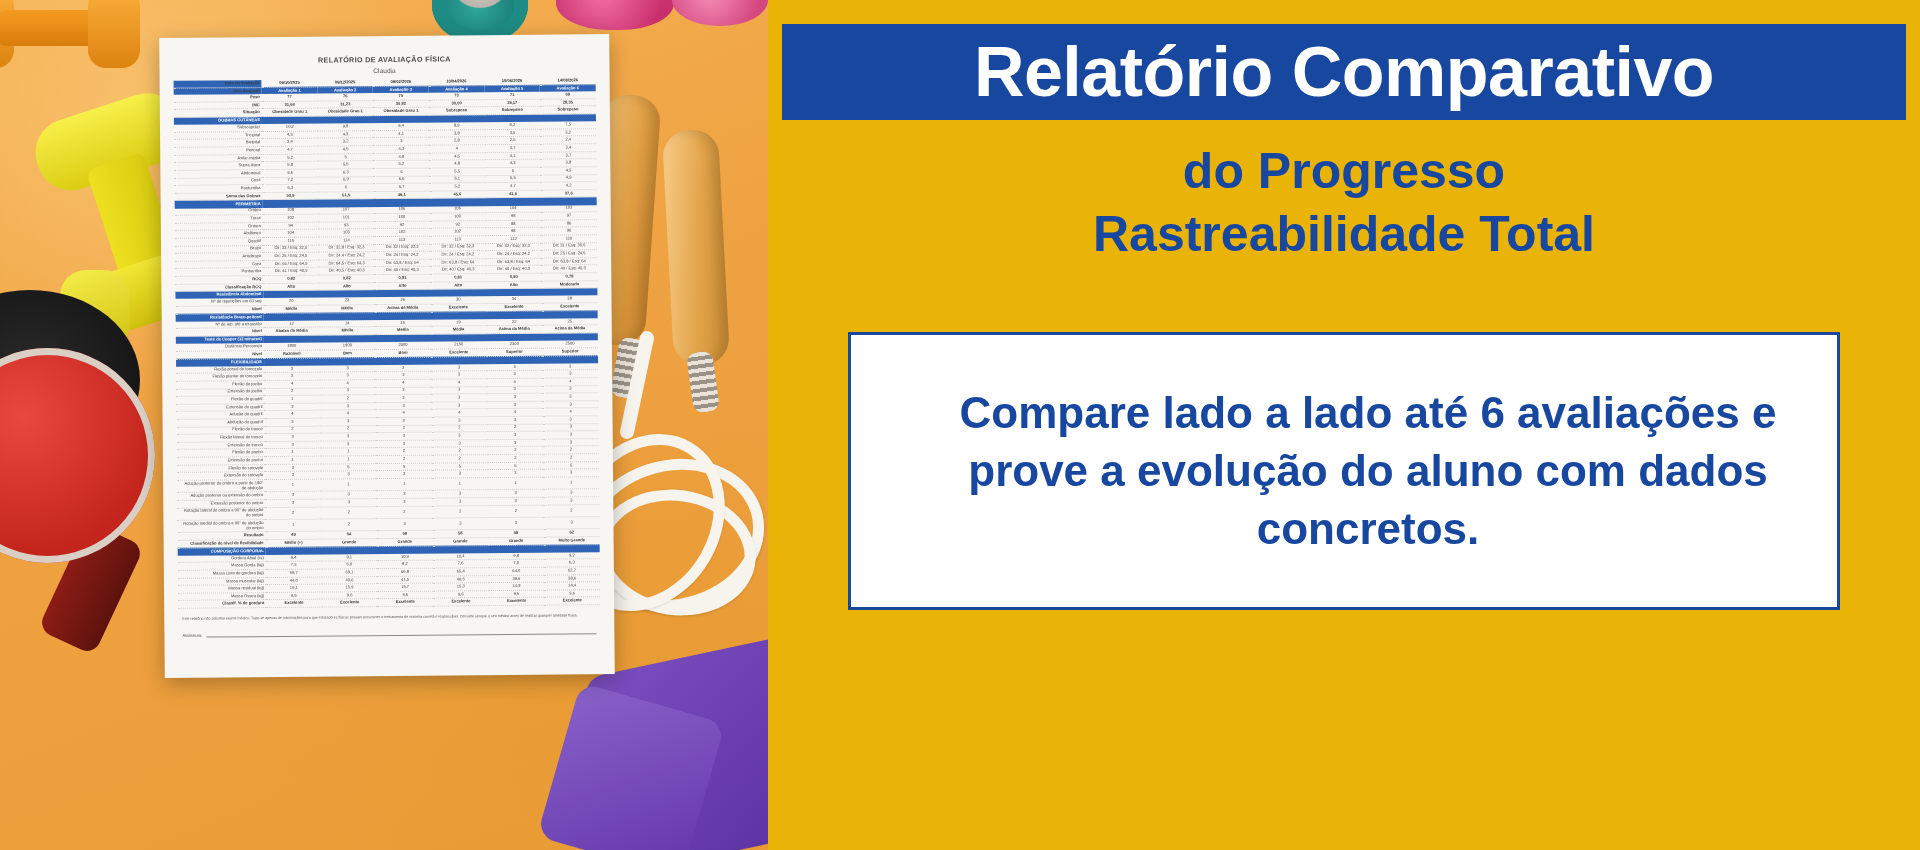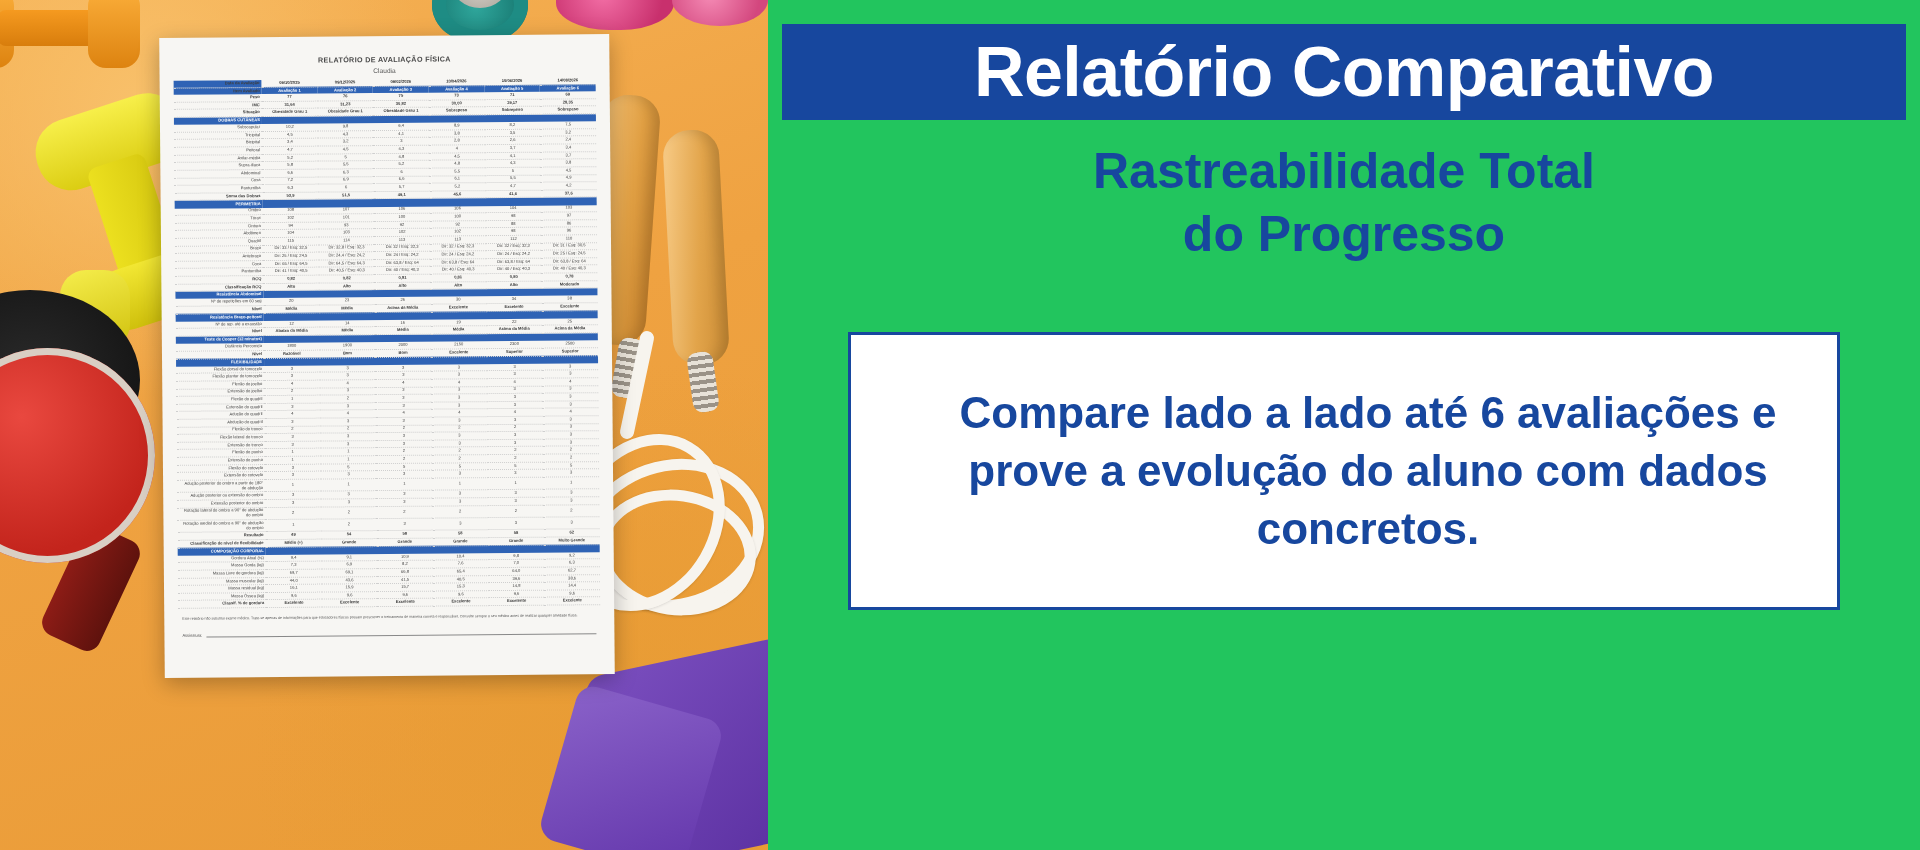--- a/index.html
+++ b/index.html
@@ -122,21 +122,21 @@
   tr.section td { background:#2f63b5; color:#fff; font-weight:bold;
      text-align:right; border-bottom:none; padding:1.2px 2px; }
   tr.section td.secname { text-align:right; }
   tr.bold td { font-weight:bold; }
   .footnote { font-size:3.6px; color:#555; margin-top:8px; line-height:1.45; padding:0 4px; }
   .signature { margin-top:10px; font-size:4px; color:#444; padding:0 4px;
      display:flex; align-items:flex-end; gap:4px;}
   .sigline { flex:1; border-bottom:.5px solid #888; height:6px; }
 
   
-  .text-pane { position:relative; width:1152px; height:850px; background:#22c55e; }
+  .text-pane { position:relative; width:1152px; height:850px; background:#eab308; }
   .title-band {
     position:absolute; left:14px; top:24px; width:1124px; height:96px;
     background:#17479e; display:flex; align-items:center; justify-content:center;
   }
   .title-band h1 {
     color:#ffffff; font-size:70px; font-weight:bold; letter-spacing:-0.5px;
     font-family:"Liberation Sans", sans-serif; white-space:nowrap;
   }
   .subtitle {
     position:absolute; left:0; top:140px; width:1152px; text-align:center;
@@ -788,21 +788,21 @@
         <span class="sigline"></span>
       </div>
     </div>
   </div>
 
   <div class="text-pane">
     <div class="title-band">
       <h1>Relatório Comparativo</h1>
     </div>
     <div class="subtitle">
+      <div>do Progresso</div>
       <div>Rastreabilidade Total</div>
-      <div>do Progresso</div>
     </div>
     <div class="callout">
       <p>Compare lado a lado até 6 avaliações e prove a evolução do aluno com dados concretos.</p>
     </div>
   </div>
 
 </div>
 
 </body></html>

